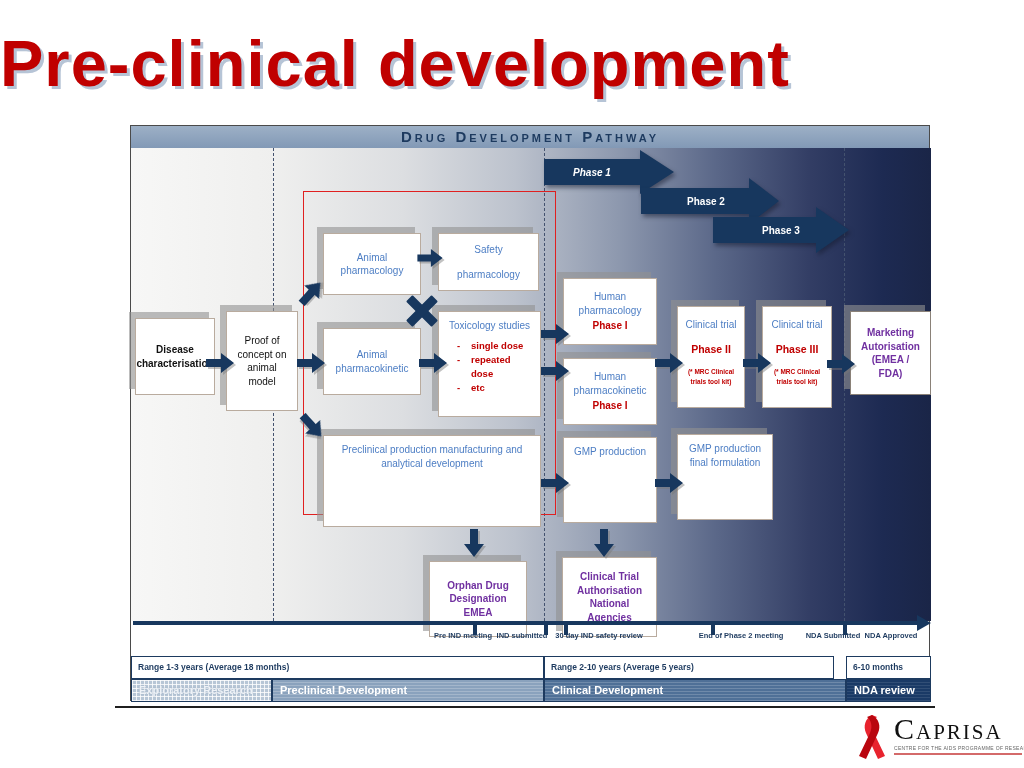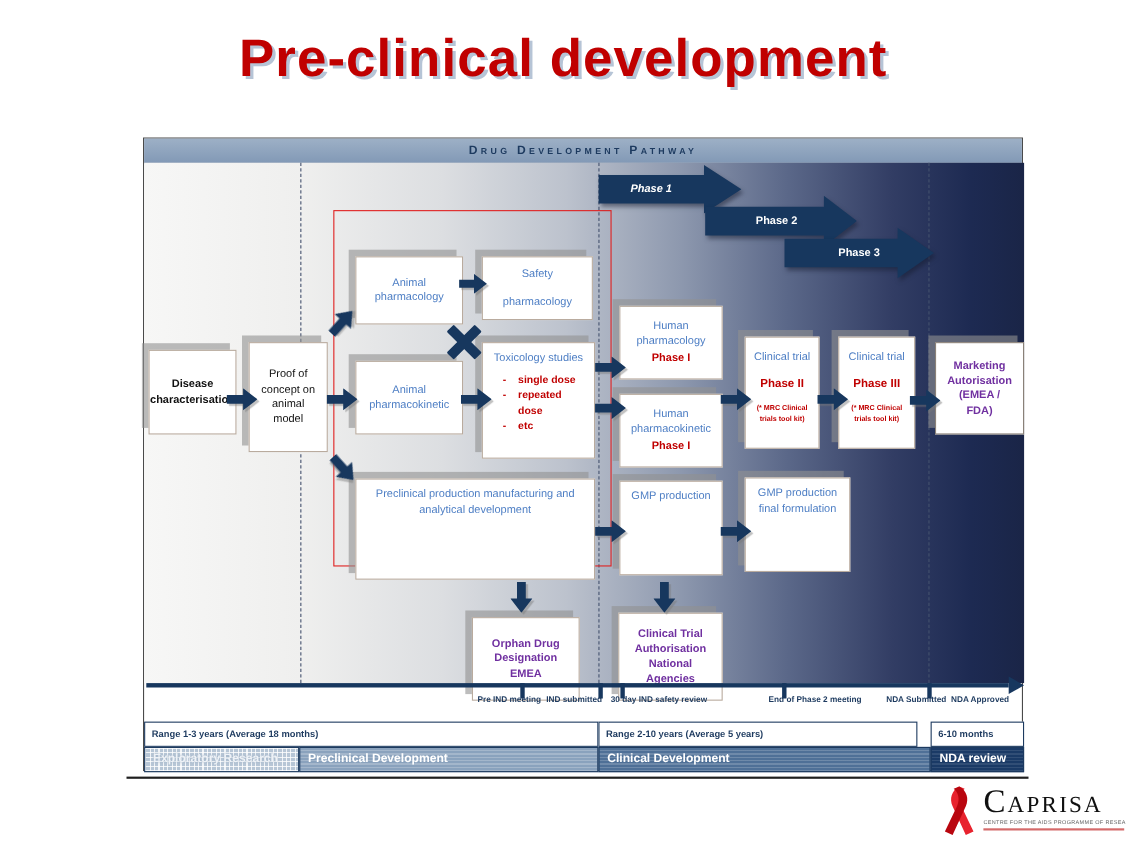--- a/index.html
+++ b/index.html
@@ -1,31 +1,31 @@
 <!DOCTYPE html>
 <html><head>
 <meta charset="utf-8">
 <style>
   html,body{margin:0;padding:0;background:#ffffff;}
   #slide{position:relative;width:1024px;height:768px;background:#ffffff;overflow:hidden;
          font-family:"Liberation Sans","DejaVu Sans",sans-serif;}
 
   
-  .slide-title{position:absolute;left:0;top:26px;width:100%;text-align:center;
-    font-size:48px;font-weight:bold;letter-spacing:1px;color:#C00000;
+  .slide-title{position:absolute;left:0;top:26px;width:100%;text-align:left;
+    font-size:65px;font-weight:bold;letter-spacing:1px;color:#C00000;
     text-shadow:3px 3px 0 #b6c4d6;margin:0;}
 
   
   #diagram{position:absolute;left:130px;top:125px;width:800px;height:576px;
     border:1px solid #4a4a4a;background:#ffffff;box-sizing:border-box;}
 
   .dd-header{position:absolute;left:0;top:0;width:100%;height:22px;
     background:linear-gradient(to bottom,#9db0c6,#8299b6);
     border-bottom:1px solid #5a718e;color:#1d3a5f;font-weight:bold;
-    font-variant:small-caps;letter-spacing:3px;font-size:11px;line-height:22px;text-align:center;}
+    font-variant:small-caps;letter-spacing:3px;font-size:15px;line-height:22px;text-align:center;}
 
   .dd-main{position:absolute;left:0;top:22px;width:800px;height:473px;
     background:linear-gradient(to right,#f7f7f6 0%,#efefee 18%,#dcdee1 34%,#bcc2cd 48%,
       #8d98ae 61%,#5b6889 73%,#323d64 85%,#1d2a52 94%,#1a2547 100%);}
 
   .vdash{position:absolute;top:0;height:473px;width:0;border-left:1px dashed #44526e;}
   .red-group{position:absolute;border:1.5px solid #e02020;background:transparent;}
 
   
   .box{position:absolute;background:#ffffff;border:1px solid #b9ab9e;

